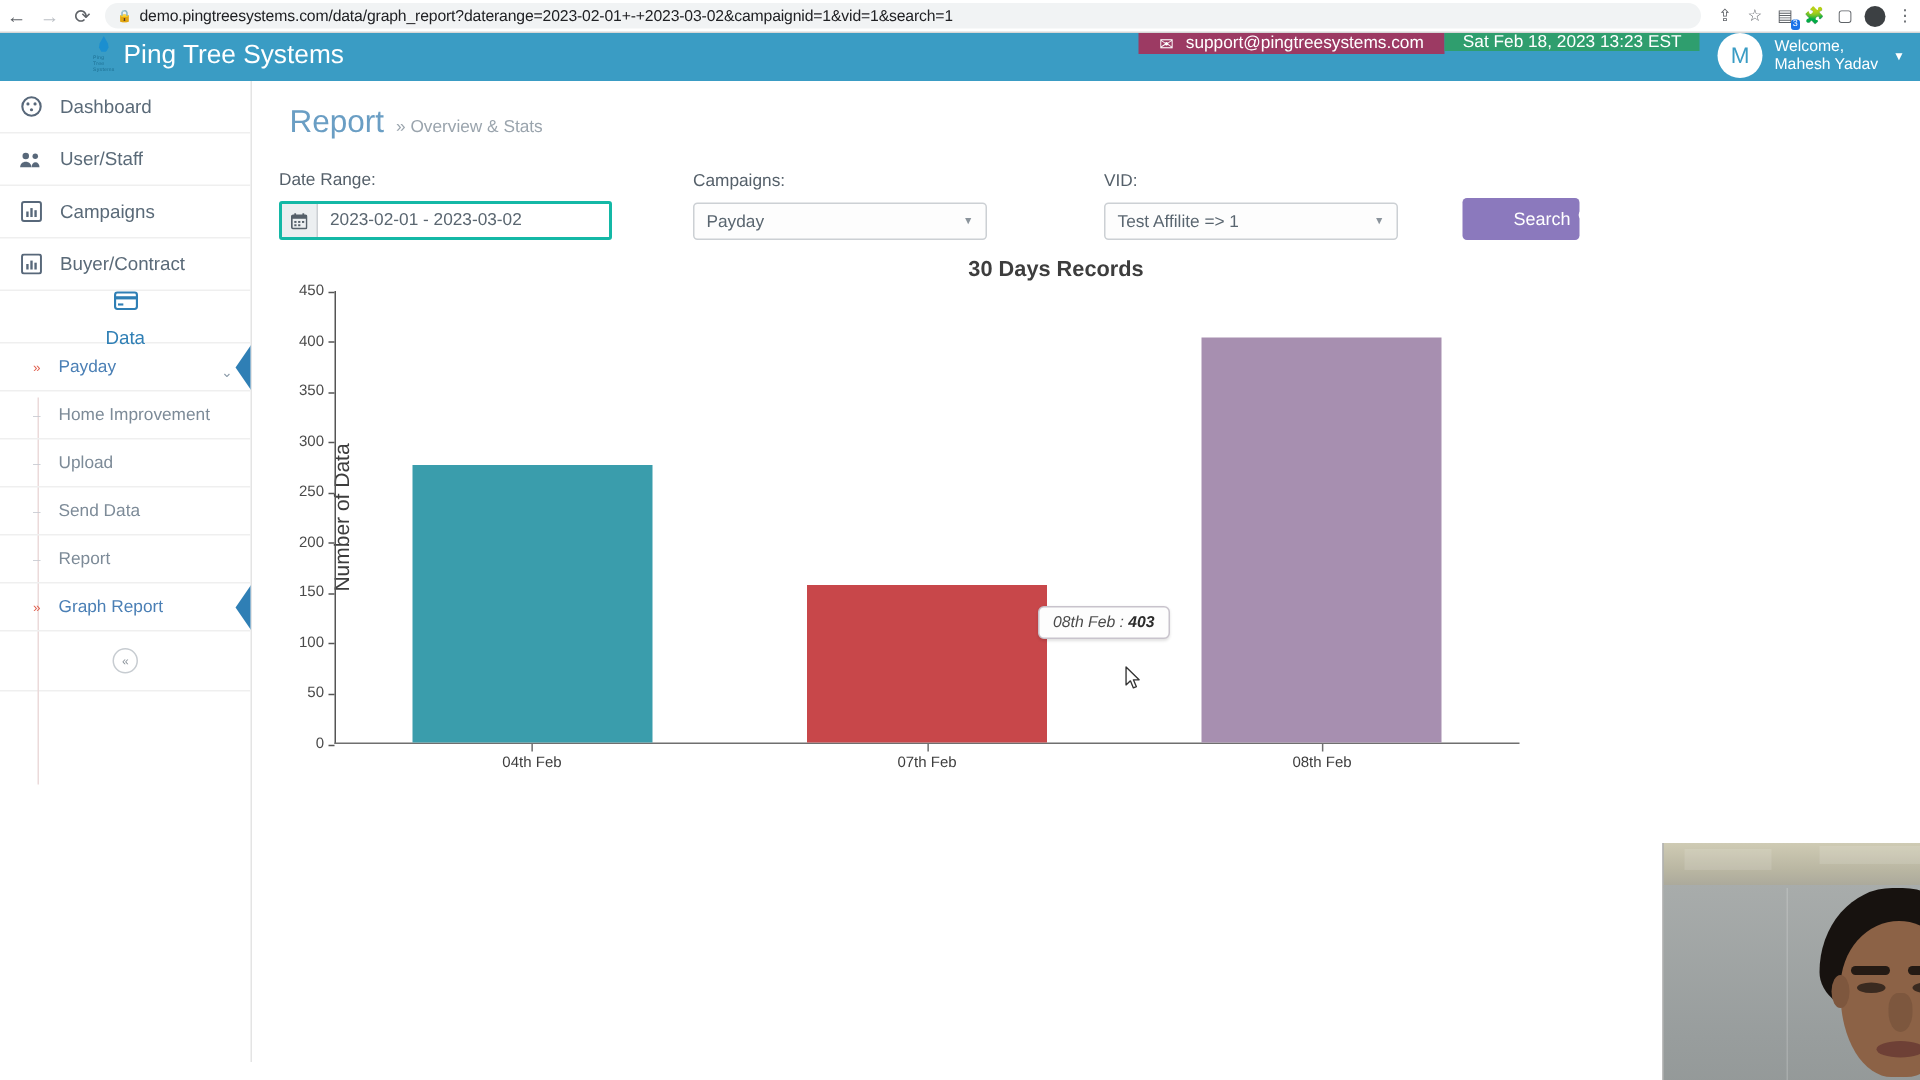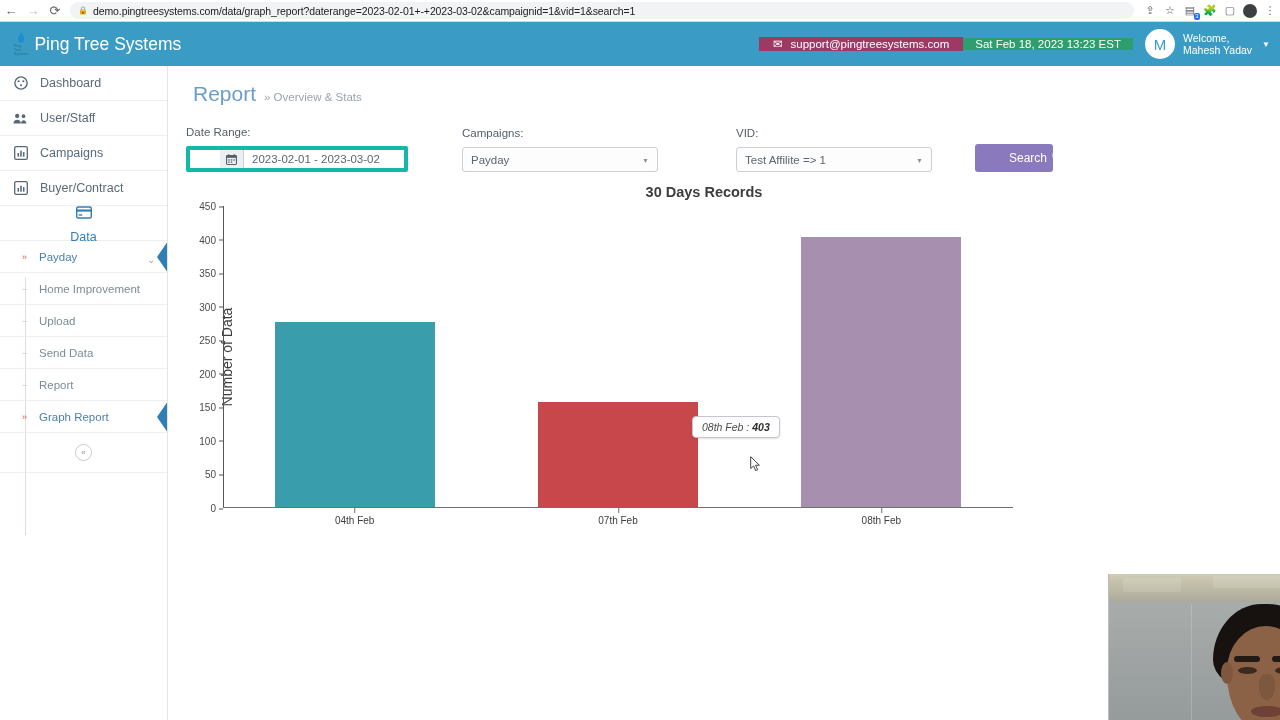--- a/index.html
+++ b/index.html
@@ -49,24 +49,25 @@
     font-size: 6px; line-height: 7px;
     border-radius: 2px; padding: 0 1.5px;
   }
   .avatar-chrome {
     width: 14px; height: 14px; border-radius: 50%;
     background: #3c4043;
   }
 
   
   #app-header {
-    height: 44px; width: 1280px;
+    height: 32px; width: 1280px;
     background: #3a9cc4;
-    display: flex; align-items: center;
+    display: flex; align-items: flex-start;
     position: relative;
+    padding-left: 48px;
   }
   #brand {
     width: 168px; flex: none;
     display: flex; align-items: center; gap: 6px;
     padding-left: 14px;
   }
   #brand-logo {
     width: 44px; height: 28px;
     display: flex; flex-direction: column;
     align-items: center; justify-content: center;
@@ -187,23 +188,22 @@
     display: flex; align-items: flex-end;
     padding: 20px 0 0 18px; gap: 0;
   }
   .filter-group { display: flex; flex-direction: column; }
   .filter-label {
     font-size: 11.5px; color: #55606a; margin-bottom: 8px;
   }
   #daterange-field {
     display: flex; align-items: stretch;
     width: 222px; height: 26px;
-    border: 4px solid #14b8a6; background: #fff;
+    border: 2px solid #14b8a6; background: #fff;
     border-radius: 2px;
-    padding-left: 30px;
   }
   #daterange-icon {
     width: 24px; flex: none;
     background: #eceff1; border-right: 1px solid #ccd0d4;
     display: flex; align-items: center; justify-content: center;
     font-size: 11px; color: #56606a;
   }
   #daterange-value {
     flex: 1 1 auto; display: flex; align-items: center;
     padding-left: 8px; font-size: 11.5px; color: #5a6670;

